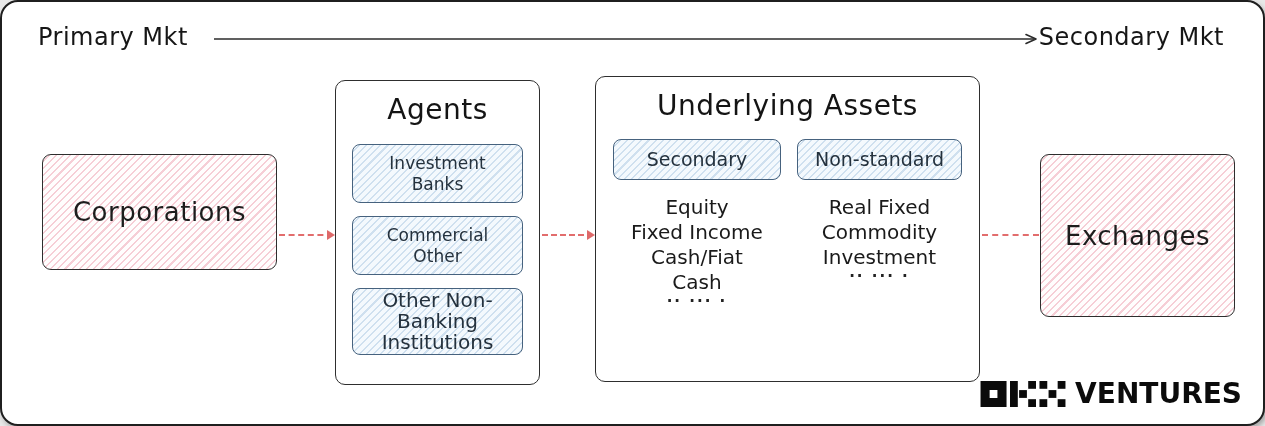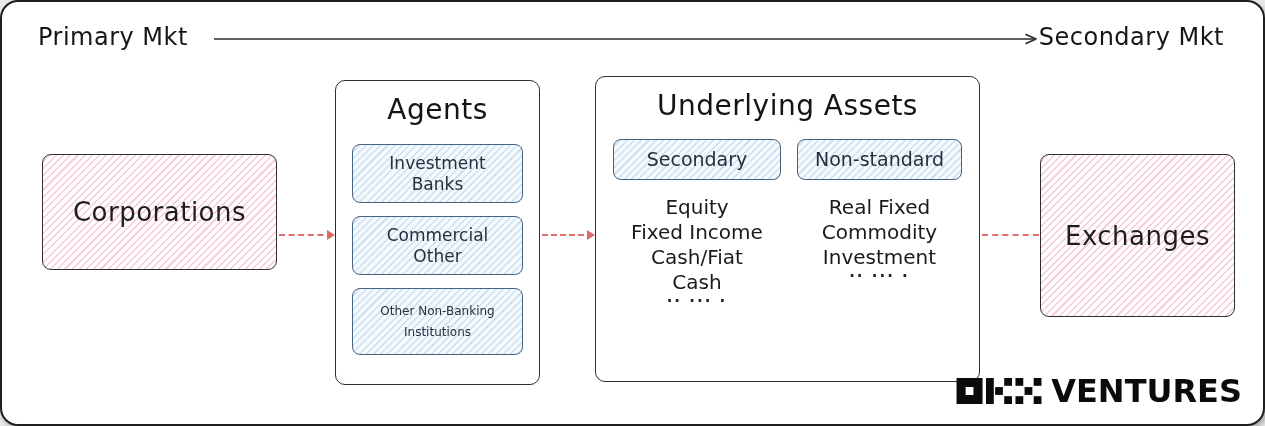--- a/index.html
+++ b/index.html
@@ -61,21 +61,21 @@
   .chip {
     border: 1.4px solid #46627e;
     border-radius: 8px;
     display: flex; align-items: center; justify-content: center;
     text-align: center;
     font-size: 17px; line-height: 21px;
     white-space: pre-line;
     color: #24313d;
   }
   .agent-list .chip { min-height: 59px; }
-  .agent-list .chip:last-child { min-height: 67px; font-size: 12px; }
+  .agent-list .chip:last-child { min-height: 67px; font-size: 20px; }
 
   
   .assets { left: 593px; top: 74px; width: 385px; height: 306px; padding: 12px 14px 10px; }
   .assets .node-title { margin-bottom: 17px; }
   .asset-grid { display: grid; grid-template-columns: 168px 165px; column-gap: 16px; justify-content: center; }
   .asset-col { display: flex; flex-direction: column; }
   .asset-col .chip { height: 41px; font-size: 19px; margin-bottom: 13px; }
   .asset-items { display: flex; flex-direction: column; align-items: center; gap: 3px; padding-top: 3px; }
   .asset-item { font-size: 20px; line-height: 22px; white-space: nowrap; color: #1a1a1a; }
   .asset-item.dots { font-size: 15px; font-weight: bold; letter-spacing: 2px; line-height: 10px; color: #222; }
@@ -95,21 +95,21 @@
   .flow1 { left: 277px; width: 54px; }
   .flow2 { left: 540px; width: 51px; }
   .flow3 { left: 980px; width: 57px; }
 
   
   .brand {
     position: absolute; right: 21px; bottom: 14px;
     display: flex; align-items: center; gap: 9px;
   }
   .brand-word {
-    font-size: 32px; font-weight: bold; letter-spacing: 0px;
+    font-size: 28px; font-weight: bold; letter-spacing: 0px;
     color: #0b0b0b; font-family: "DejaVu Sans", sans-serif;
   }
 </style>
 </head>
 <body>
 
 <div class="canvas">
 
   <div class="mkt-label left">Primary Mkt</div>
   <svg class="top-arrow" width="832" height="16" viewBox="0 0 832 16">

